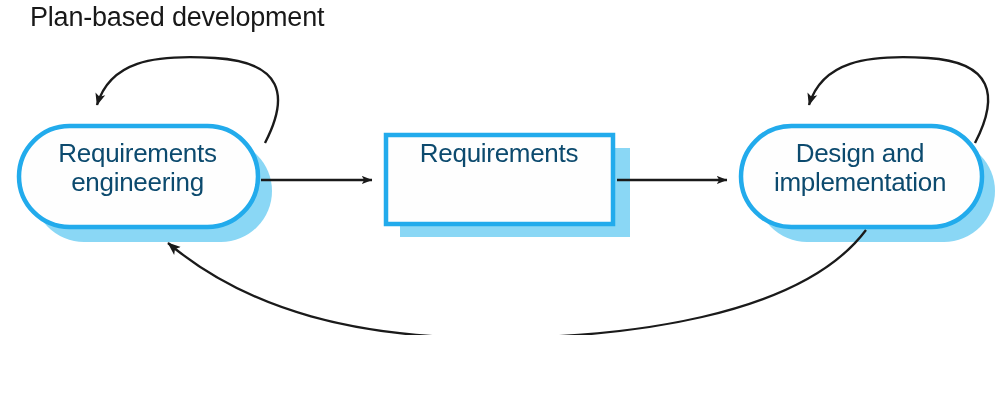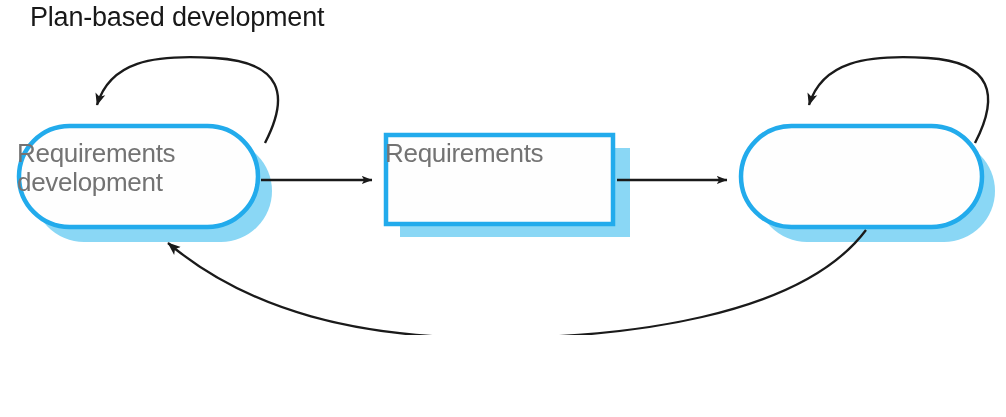--- a/index.html
+++ b/index.html
@@ -28,23 +28,24 @@
     position: absolute;
     left: 30px;
     top: 2px;
     font-size: 27px;
     color: #181818;
     letter-spacing: -0.2px;
     white-space: nowrap;
   }
   .node-label {
     position: absolute;
+    text-align: center;
     font-size: 26px;
     line-height: 1.12;
-    color: #737373;
+    color: #0c4a6e;
     letter-spacing: -0.3px;
     pointer-events: none;
   }
   #label-requirements-engineering {
     left: 17px;
     top: 139px;
     width: 241px;
   }
   #label-requirements-specification {
     left: 385px;
@@ -111,24 +112,28 @@
       <path d="M 975,143 C 1000,95 992,62 928,58 C 866,54 822,62 809,105" stroke-width="2.4" marker-end="url(#arrowLoop)"></path>
 
       <path d="M 866,230 C 800,318 620,338 490,338 C 360,338 250,312 168,243" stroke-width="2.3" marker-end="url(#arrowFeedback)"></path>
     </g>
 
     <rect x="0" y="363" width="15" height="5" fill="#4D4D4D"></rect>
   </svg>
 
   <div class="node-label" id="label-requirements-engineering">
     <div>Requirements</div>
-    <div>development</div>
+    <div>engineering</div>
   </div>
 
   <div class="node-label" id="label-requirements-specification">
     <div>Requirements</div>
   </div>
 
+  <div class="node-label" id="label-design-implementation">
+    <div>Design and</div>
+    <div>implementation</div>
+  </div>
 
   <div class="edge-label">
   </div>
 
 </div>
 
 </body></html>

